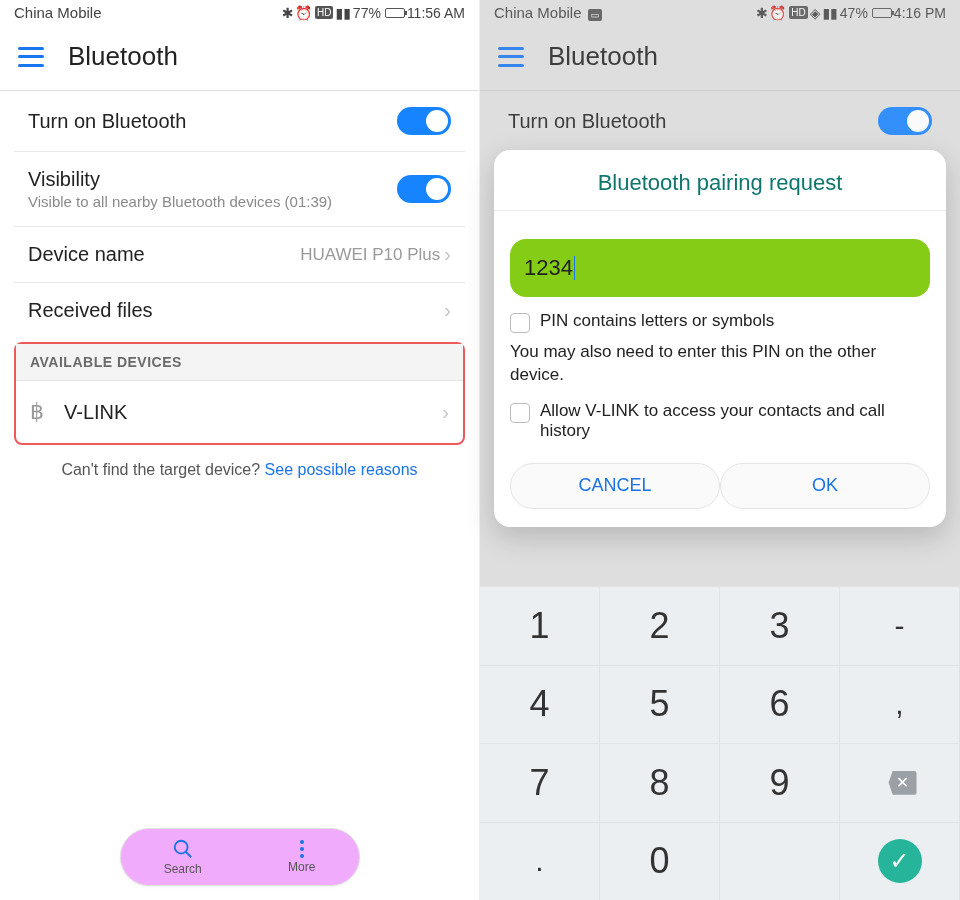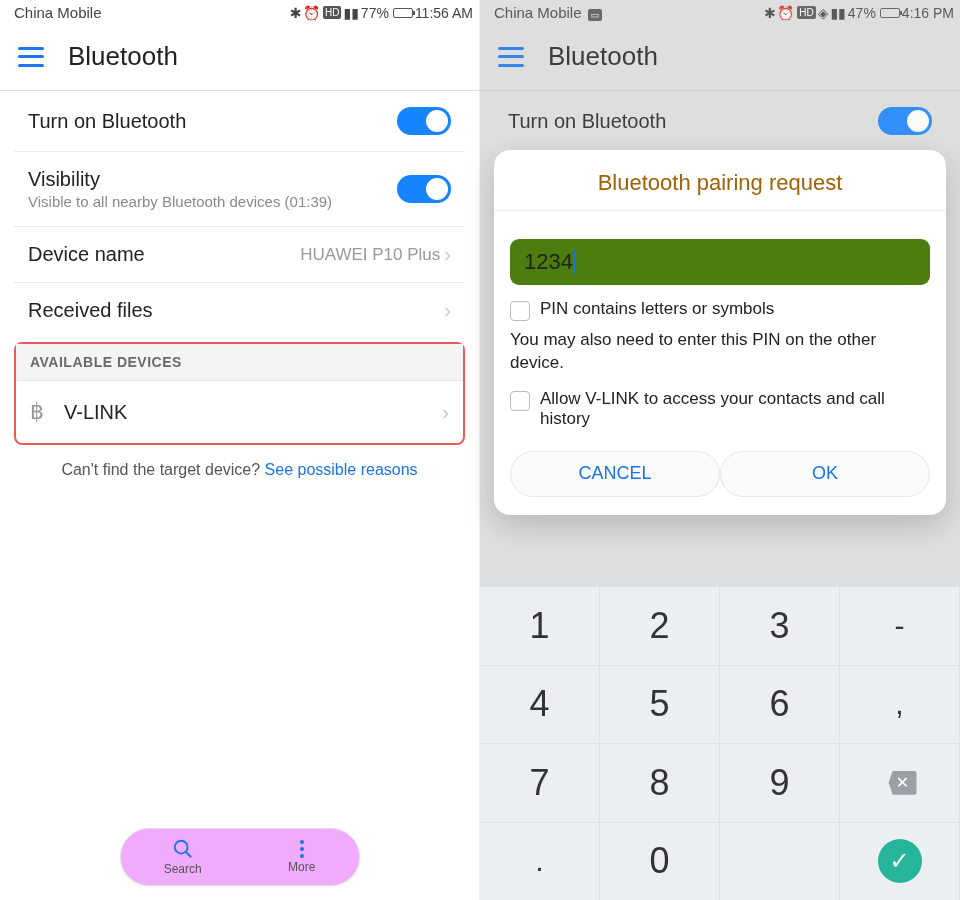--- a/index.html
+++ b/index.html
@@ -18,21 +18,21 @@
     background: #fff;
     border-right: 1px solid #eee;
   }
   .phone.right { border-right: none; }
 
   
   .status-bar {
     display: flex;
     align-items: center;
     justify-content: space-between;
-    padding: 4px 6px 2px 14px;
+    padding: 4px 14px 2px 14px;
     font-size: 15px;
     color: #444;
   }
   .status-bar .carrier { font-size: 15px; }
   .status-icons { display: flex; align-items: center; gap: 2px; font-size: 14px; }
   .status-icons .battery-box {
     display: inline-block; width: 20px; height: 10px;
     border: 1px solid #555; border-radius: 2px; position: relative; margin-left: 2px;
   }
   .status-icons .battery-box::after {
@@ -121,26 +121,26 @@
   .phone.right .row { margin:0 14px; }
   .phone.right .titlebar{ border-bottom:1px solid #ccc; }
 
   .dialog{
     position:absolute; left:14px; right:14px; top:150px;
     background:#fff; border-radius:16px;
     box-shadow: 0 10px 30px rgba(0,0,0,0.18);
     padding: 14px 16px 18px 16px;
   }
   .dialog h2{
-    text-align:center; font-size:22px; font-weight:400; color:#a16207;
+    text-align:center; font-size:22px; font-weight:400; color:#0f766e;
     padding: 6px 0 14px 0;
   }
   .dialog hr{ border:none; border-top:1px solid #ececec; margin:0 -16px 28px -16px; }
   .pin-field{
-    background:#4d7c0f; border-radius:9px; padding:10px 14px;
+    background:#84cc16; border-radius:16px; padding:16px 14px;
     font-size:22px; color:#222; display:flex; align-items:center;
   }
   .pin-field .caret{
     width:1px; height:24px; background:#1a73e8; margin-left:1px;
     animation: blink 1s step-start infinite;
   }
   @keyframes blink{ 50%{opacity:0;} }
 
   .check-row{ display:flex; align-items:flex-start; gap:10px; margin-top:14px; font-size:17px; color:#222; }
   .check{

